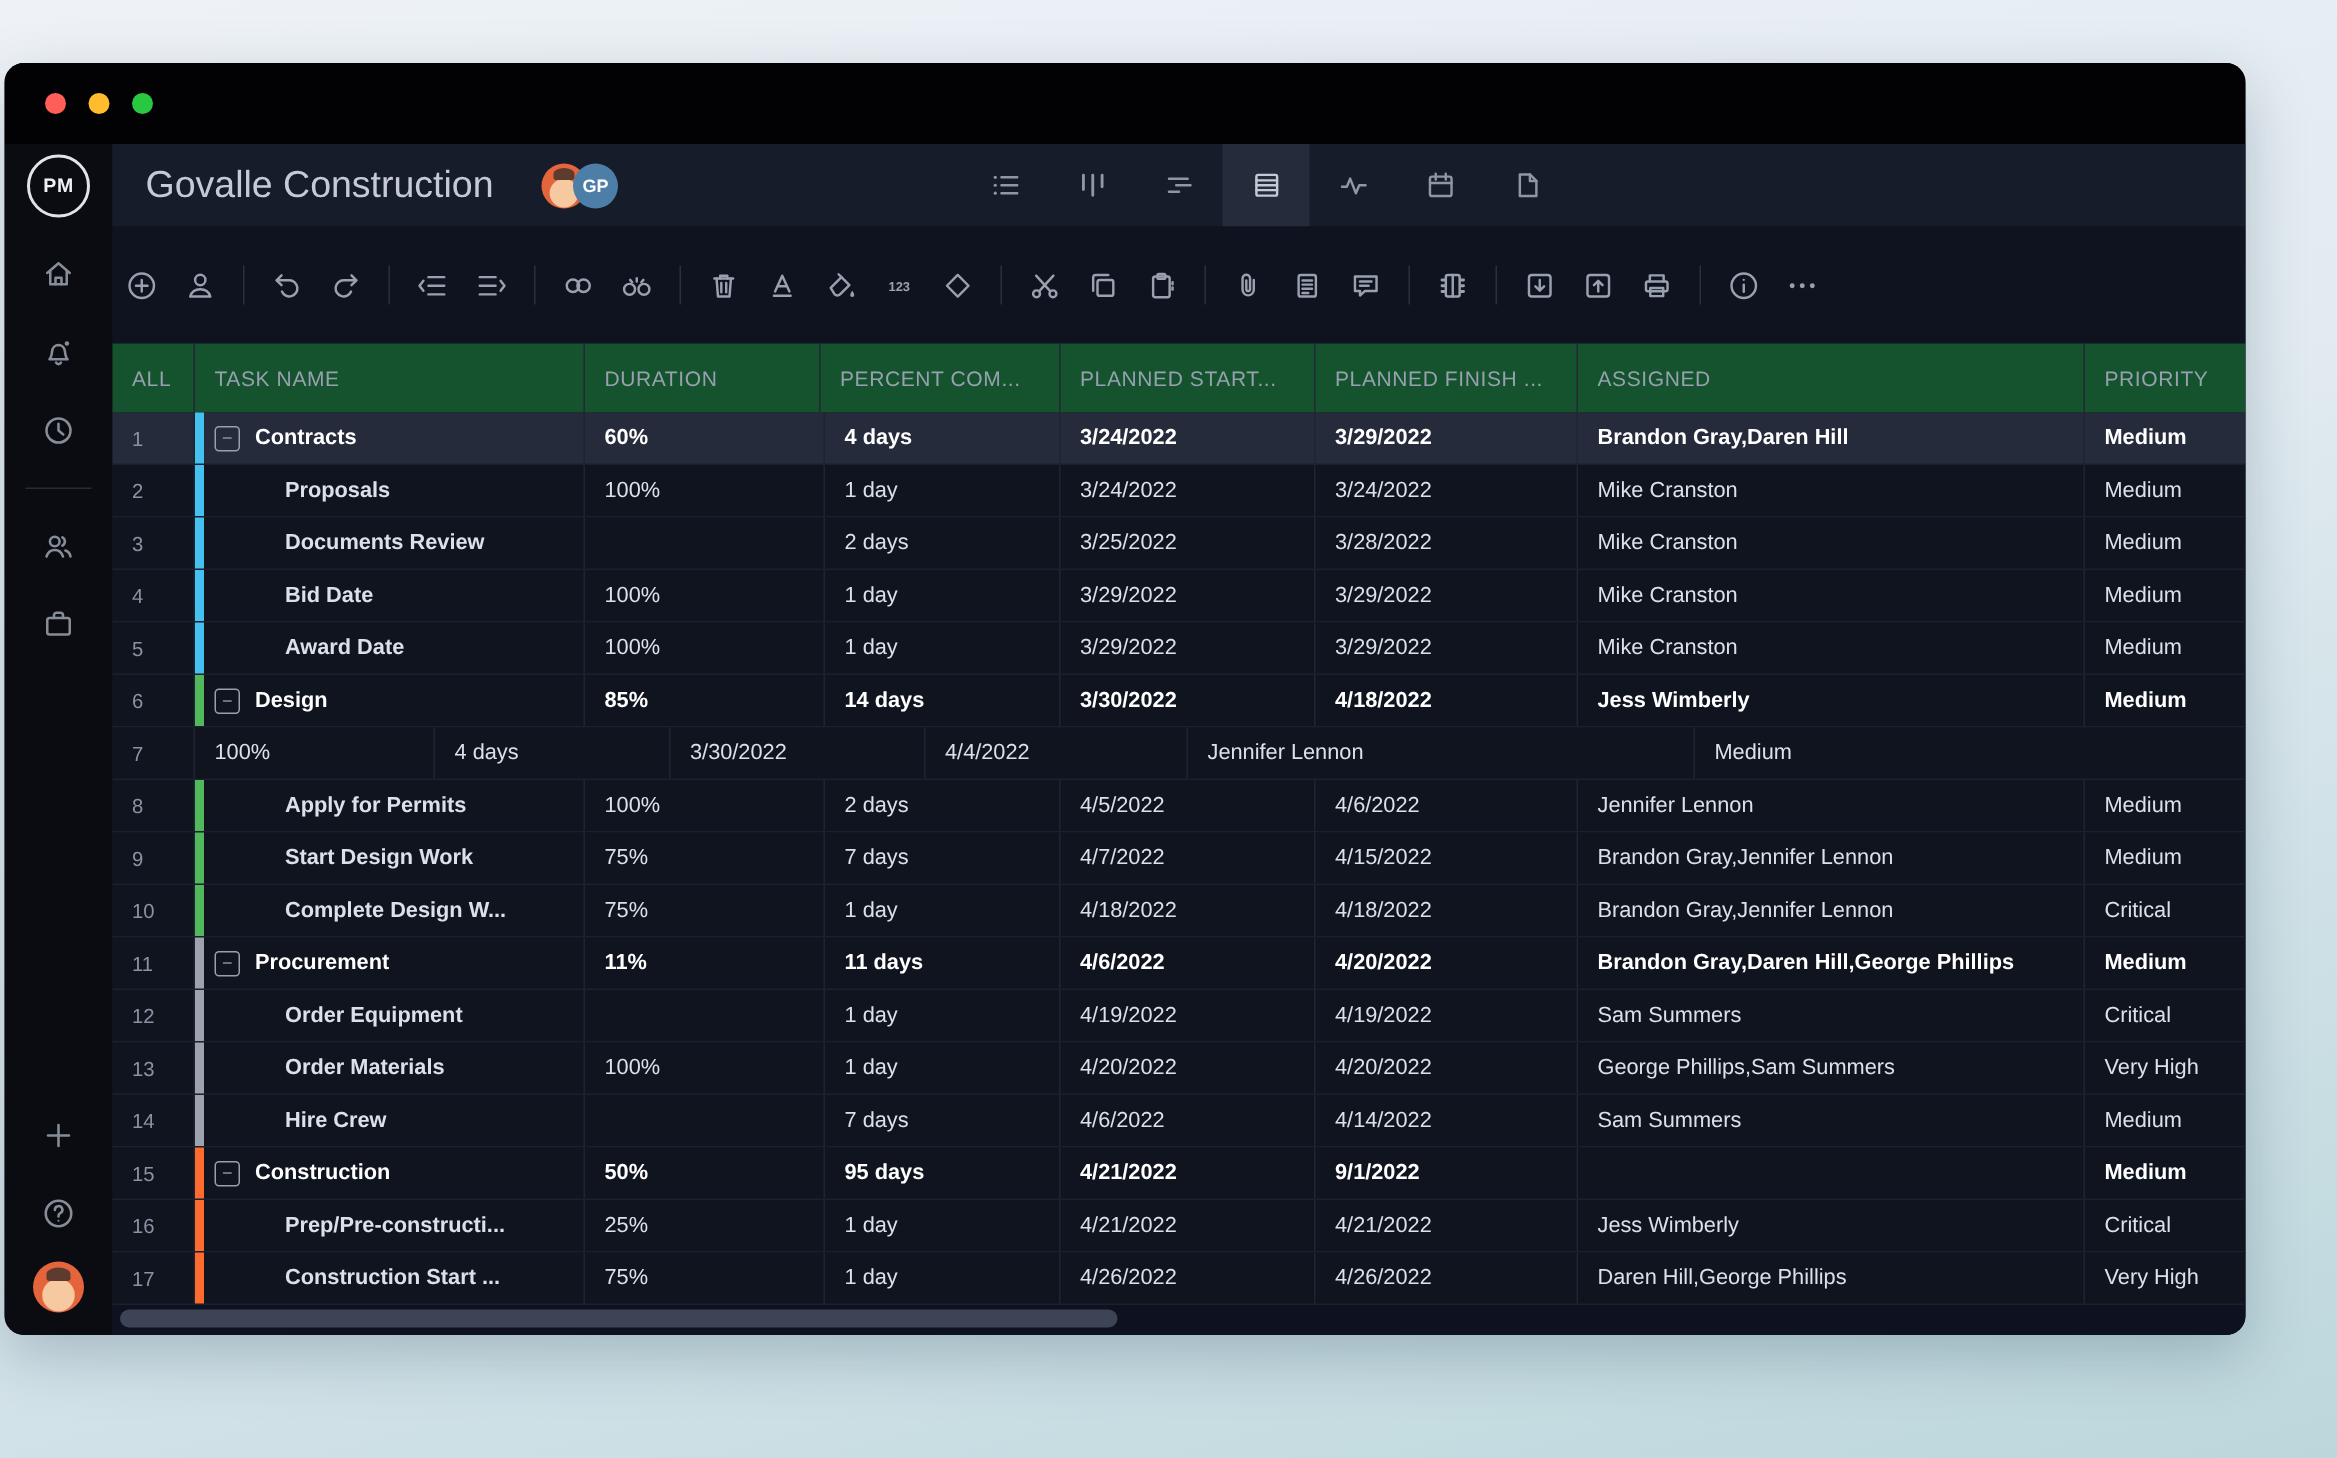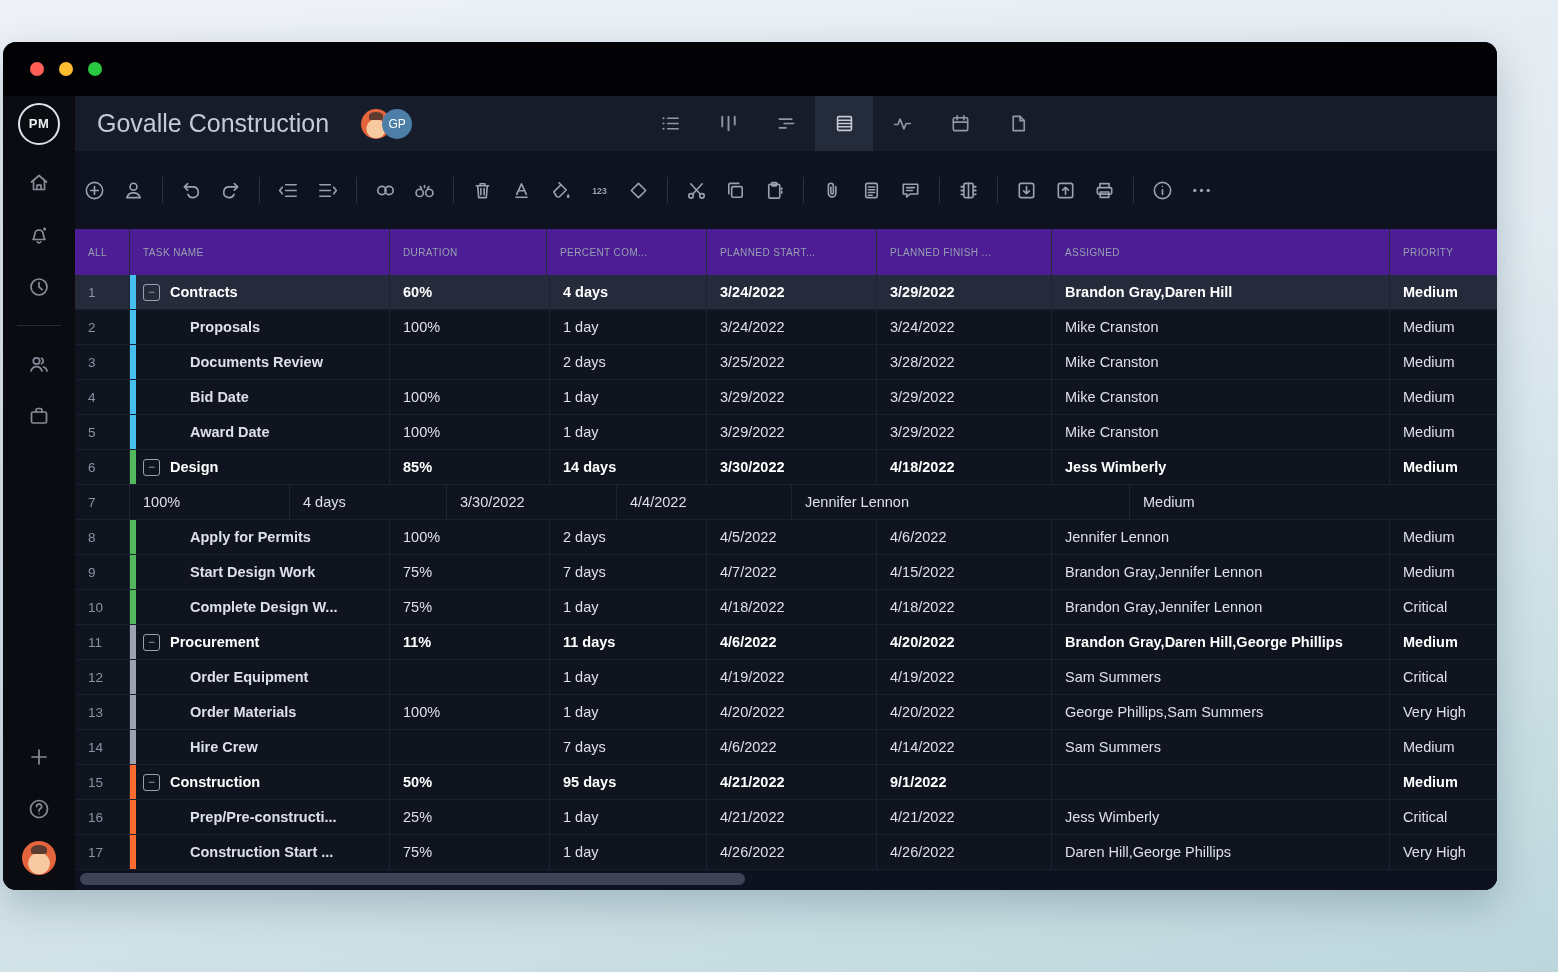--- a/index.html
+++ b/index.html
@@ -25,40 +25,40 @@
   .sbtn{width:40px;height:40px;margin:12px 0;display:flex;align-items:center;justify-content:center;color:#868d99;cursor:pointer}
   .sbtn .icon{width:24px;height:24px}
   .side-divider{width:44px;height:1px;background:#262b36;margin:6px 0}
   .spacer{flex:1}
   .icon svg{width:100%;height:100%;display:block}
   .icon{display:inline-block}
   
   .avatar{border-radius:50%;position:relative;overflow:hidden;flex:0 0 auto}
   .cartoon{background:radial-gradient(circle at 50% 66%,#f6c9a0 0 37%,#e4643c 40%)}
   .cartoon::before{content:'';position:absolute;top:12%;left:26%;right:26%;height:26%;background:#5d3b2e;border-radius:50% 50% 20% 20%}
-  .initials{display:flex;align-items:center;justify-content:center;color:#fff;font-weight:normal}
+  .initials{display:flex;align-items:center;justify-content:center;color:#fff;font-weight:bold}
   
   .main{flex:1;display:flex;flex-direction:column;min-width:0;background:#10141f}
   .appbar{height:55px;background:#171c2b;display:flex;align-items:center;flex:0 0 auto}
   .title{margin-left:22px;font-size:25px;color:#c5cad7}
   .avatars{display:flex;margin-left:32px;align-items:center}
   .avatars .avatar{width:30px;height:30px}
   .avatars .initials{margin-left:-9px;font-size:12px;z-index:2}
   .tabs{margin-left:auto;margin-right:450px;display:flex;height:55px}
   .vtab{width:58px;height:55px;display:flex;align-items:center;justify-content:center;color:#8f97a5;cursor:pointer}
   .vtab .icon{width:23px;height:23px}
   .vtab.active{background:#242b3a;color:#c3cad6}
   
   .toolbar{height:78px;background:#0f1320;display:flex;align-items:center;padding-left:0;flex:0 0 auto}
   .tgroup{display:flex;align-items:center}
   .tbtn{width:39px;height:39px;display:flex;align-items:center;justify-content:center;color:#99a1af;cursor:pointer}
   .tbtn .icon{width:23px;height:23px}
   .tsep{width:1px;height:26px;background:#2a3040;margin:0 9px}
   
-  .thead{display:flex;height:46px;background:#4c1d95;color:#96a0af;font-size:10px;flex:0 0 auto;letter-spacing:.4px}
+  .thead{display:flex;height:46px;background:#14532d;color:#96a0af;font-size:14px;flex:0 0 auto;letter-spacing:.4px}
   .th{display:flex;align-items:center;padding-left:13px;border-right:1px solid #232937;box-sizing:border-box}
   .w0{width:55px;flex:0 0 auto}.w1{width:260px;flex:0 0 auto}.w2{width:160px;flex:0 0 auto}.w3{width:157px;flex:0 0 auto}
   .w4{width:170px;flex:0 0 auto}.w5{width:175px;flex:0 0 auto}.w6{width:338px;flex:0 0 auto}.w7{flex:1;min-width:0}
   .th.w7{border-right:none}
   .trow{display:flex;height:35px;background:#10141f;border-bottom:1px solid #1b2030;font-size:14.5px;color:#dce0e8;box-sizing:border-box}
   .trow.group{font-weight:bold;color:#fff}
   .trow.selected{background:#252b3b}
   .td{display:flex;align-items:center;padding-left:13px;border-right:1px solid #1e2433;box-sizing:border-box;overflow:hidden;white-space:nowrap}
   .td.w7{border-right:none}
   .td.w0{color:#8a93a4;font-size:13.5px;font-weight:normal}

